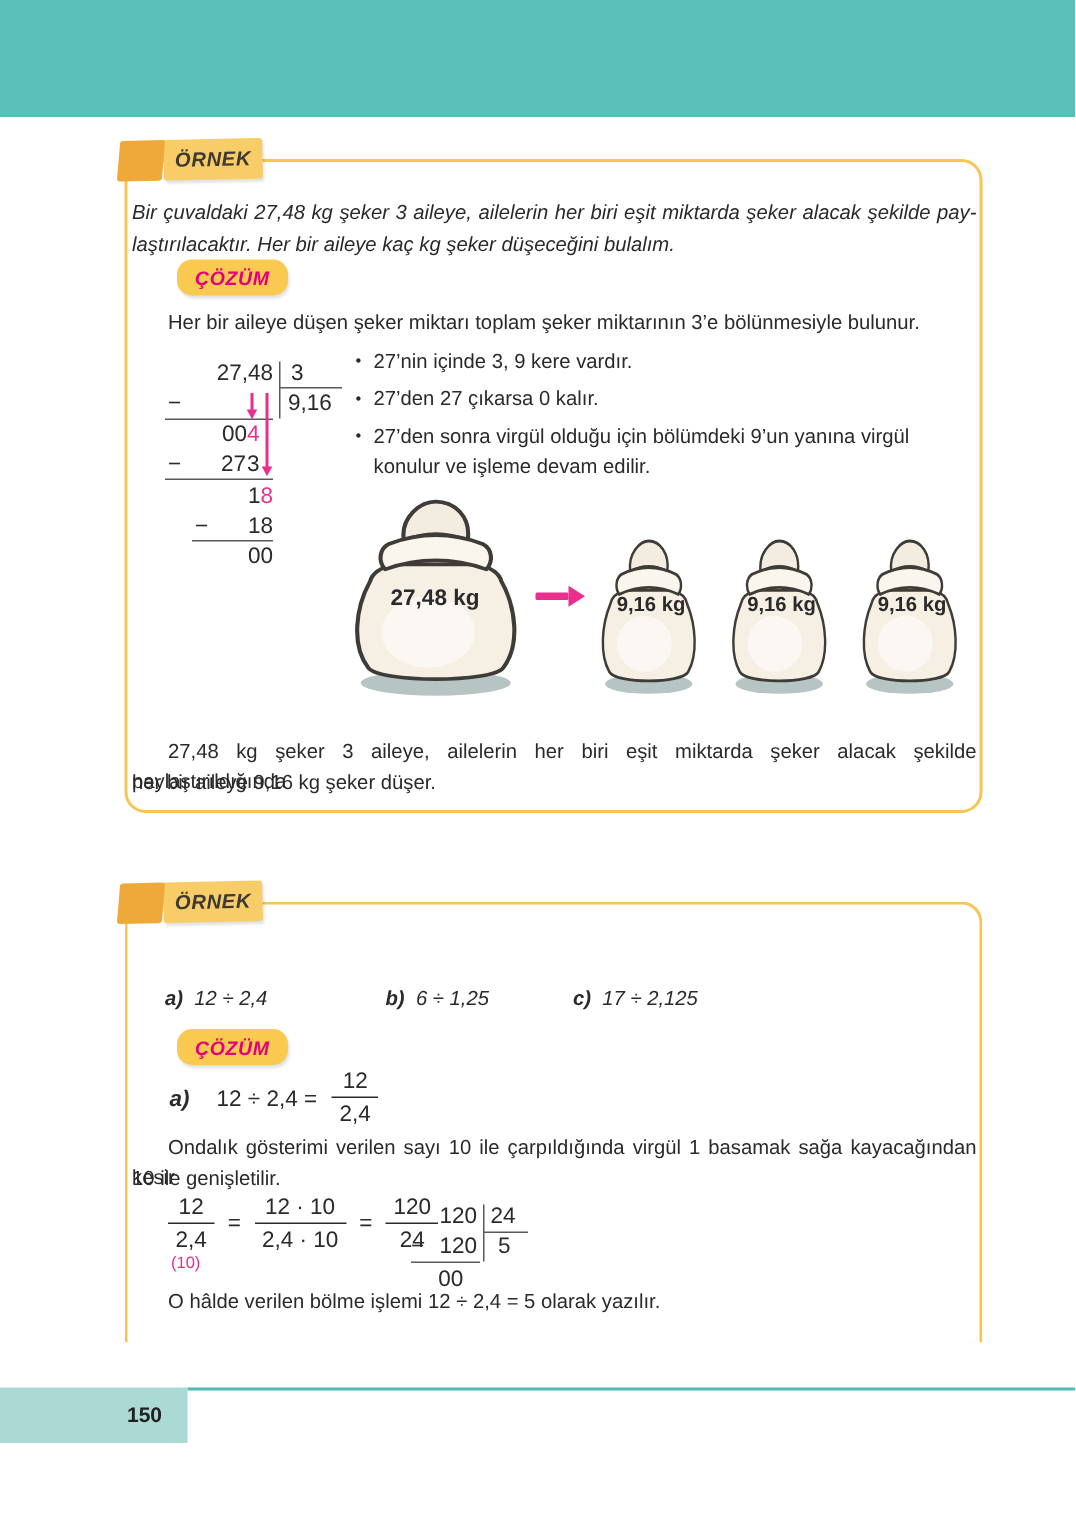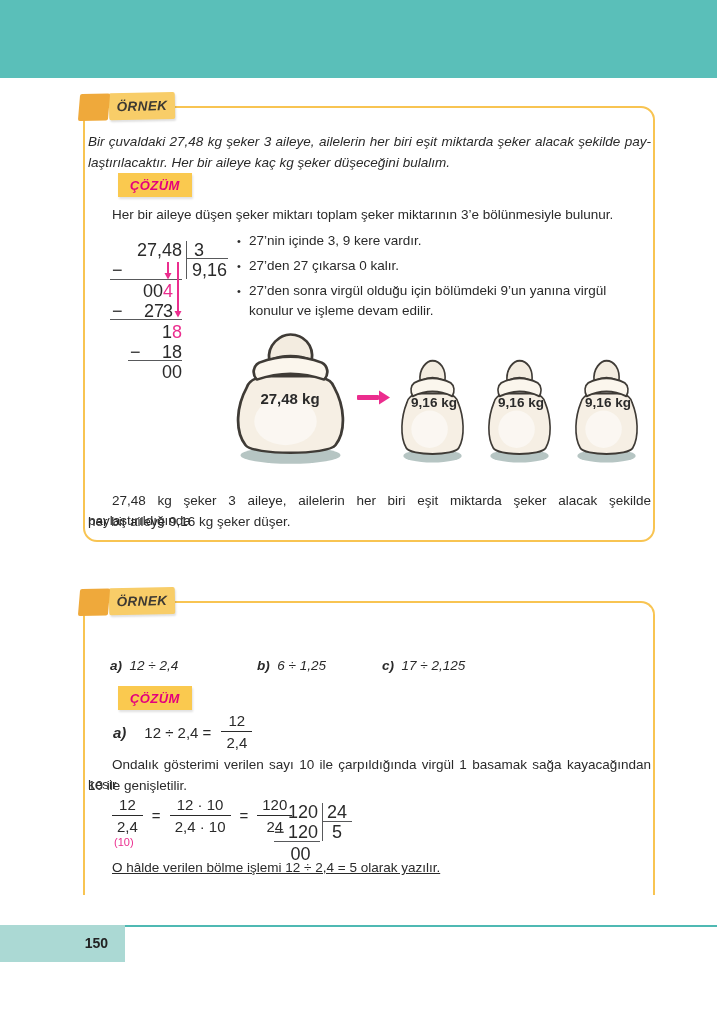--- a/index.html
+++ b/index.html
@@ -10,27 +10,27 @@
   .content-box{position:absolute;left:83px;width:568px;border:2px solid #f8c452;background:#ffffff;}
   .box1{top:106px;height:432px;border-radius:14px;}
   .box2{top:601px;height:292px;border-radius:14px 14px 0 0;border-bottom:none;}
   .ornek-tag{position:absolute;display:flex;height:27px;transform:rotate(-1.2deg);z-index:3;}
   .tag-fold{width:30px;background:#efa93b;transform:skewX(-6deg);border-radius:2px;}
   .tag-label{width:66px;background:#f8cd68;color:#3d3933;font-weight:bold;font-style:italic;
              font-size:13.5px;letter-spacing:.4px;display:flex;align-items:center;justify-content:center;
              border-radius:2px;box-shadow:1px 2px 2px rgba(0,0,0,.12);}
   .cozum-tag{position:absolute;height:24px;background:#fac94f;color:#e4007c;font-weight:bold;
              font-style:italic;font-size:13px;letter-spacing:.4px;display:flex;align-items:center;
-             padding:0 12px;border-radius:0;box-shadow:1px 2px 2px rgba(0,0,0,.12);z-index:3;}
+             padding:0 12px;border-radius:10px;box-shadow:1px 2px 2px rgba(0,0,0,.12);z-index:3;}
   .para{position:absolute;font-size:13.5px;line-height:20px;color:#2a2a2a;}
   .ital{font-style:italic;}
   .ind{text-indent:24px;}
   .jl{text-align:justify;text-align-last:justify;}
   .math{font-size:15px;color:#2a2a2a;}
-  .nb{position:absolute;text-align:right;font-size:18px;}
+  .nb{position:absolute;text-align:right;font-size:15px;}
   .pink{color:#eb2d8e;}
   .gline{position:absolute;border-top:1.6px solid #58595b;}
   .gvline{position:absolute;border-left:1.6px solid #58595b;}
   .bullets{position:absolute;left:237px;top:231px;width:414px;}
   .bullet{display:flex;margin-bottom:5px;font-size:13.5px;line-height:20px;}
   .dot{width:12px;flex:none;font-size:11px;line-height:20px;}
   .sack-label{position:absolute;text-align:center;font-weight:bold;color:#2a2a2a;}
   .frac{display:inline-block;text-align:center;vertical-align:middle;font-size:15px;}
   .frac .fnum{display:block;padding:0 5px 2px 5px;line-height:16px;}
   .frac .fden{display:block;border-top:1.6px solid #2a2a2a;padding:3px 5px 0 5px;line-height:16px;}
@@ -186,20 +186,20 @@
     <div class="gvline" style="left:46px;top:1px;height:38px;"></div>
     <div class="gline" style="left:46px;top:18.5px;width:30px;"></div>
     <div class="nb" style="left:51px;top:0;width:24px;text-align:left;">24</div>
     <div class="nb" style="left:-2px;top:20px;width:10px;text-align:left;">−</div>
     <div class="nb" style="left:7px;top:20px;width:35px;">120</div>
     <div class="nb" style="left:56px;top:20px;width:16px;text-align:left;">5</div>
     <div class="gline" style="left:-2px;top:39px;width:46px;"></div>
     <div class="nb" style="left:7px;top:42px;width:35px;text-align:center;">00</div>
   </div>
 
-  <div class="para ind" style="left:88px;top:858px;width:563px;text-decoration:underline;">O hâlde verilen bölme işlemi 12 ÷ 2,4 = 5 olarak yazılır.</div>
+  <div class="para ind" style="left:88px;top:858px;width:563px;">O hâlde verilen bölme işlemi 12 ÷ 2,4 = 5 olarak yazılır.</div>
 
   <div class="footer-line"></div>
   <div class="badge">
     <span>150</span>
   </div>
 
 </div>
 
 </body></html>

